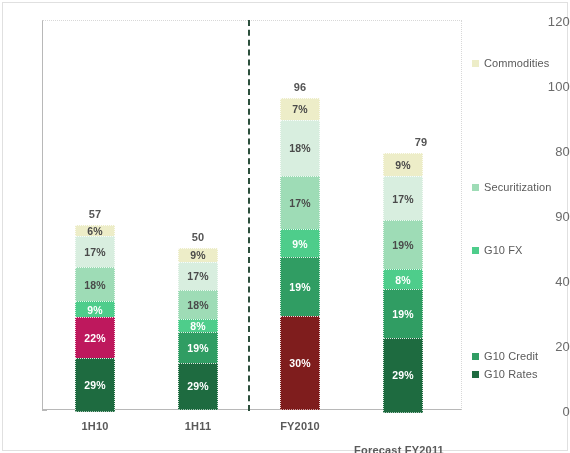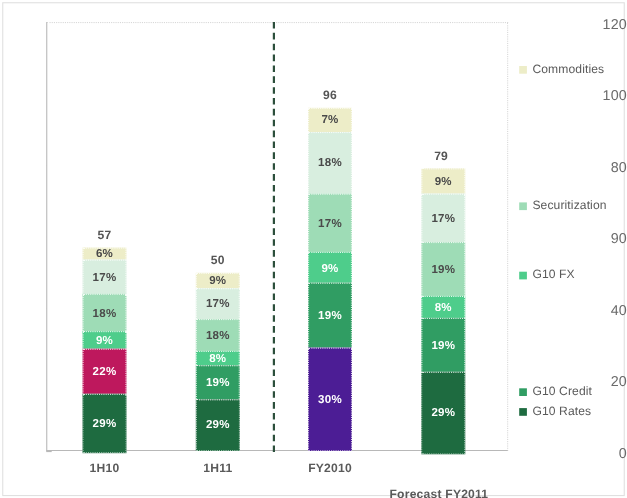--- a/index.html
+++ b/index.html
@@ -195,21 +195,21 @@
         </div>
         <div class="seg" style="height: 53.04px; background: rgb(158, 220, 182); color: rgb(74, 74, 74);">
           <span>17%</span>
         </div>
         <div class="seg" style="height: 28.08px; background: rgb(78, 205, 139); color: rgb(255, 255, 255);">
           <span>9%</span>
         </div>
         <div class="seg" style="height: 59.28px; background: rgb(48, 157, 99); color: rgb(255, 255, 255);">
           <span>19%</span>
         </div>
-        <div class="seg" style="height: 93.6px; background: #4c1d95; color: rgb(255, 255, 255);">
+        <div class="seg" style="height: 93.6px; background: #7f1d1d; color: rgb(255, 255, 255);">
           <span>30%</span>
         </div>
       </div>
       <div class="bar-total" style="left: 270px; top: 81px;">96</div>
       <div class="bar" style="left: 383px; top: 153.25px; height: 256.75px;">
         <div class="seg" style="height: 23.1075px; background: rgb(237, 237, 200); color: rgb(74, 74, 74);">
           <span>9%</span>
         </div>
         <div class="seg" style="height: 43.6475px; background: rgb(216, 238, 223); color: rgb(74, 74, 74);">
           <span>17%</span>
@@ -220,21 +220,21 @@
         <div class="seg" style="height: 20.54px; background: rgb(78, 205, 139); color: rgb(255, 255, 255);">
           <span>8%</span>
         </div>
         <div class="seg" style="height: 48.7825px; background: rgb(48, 157, 99); color: rgb(255, 255, 255);">
           <span>19%</span>
         </div>
         <div class="seg" style="height: 74.4575px; background: rgb(30, 107, 64); color: rgb(255, 255, 255);">
           <span>29%</span>
         </div>
       </div>
-      <div class="bar-total" style="left: 371px; top: 136.25px;">79</div>
+      <div class="bar-total" style="left: 391px; top: 136.25px;">79</div>
     </div>
 
   <div id="divider"></div>
 
   <div class="xtick-label" style="left:65px;width:60px;">1H10</div>
   <div class="xtick-label" style="left:168px;width:60px;">1H11</div>
   <div class="xtick-label" style="left:270px;width:60px;">FY2010</div>
   <div class="xtick-label" style="left:344px;width:110px;margin-top:24px;">Forecast FY2011</div>
 
   <div id="legend">

